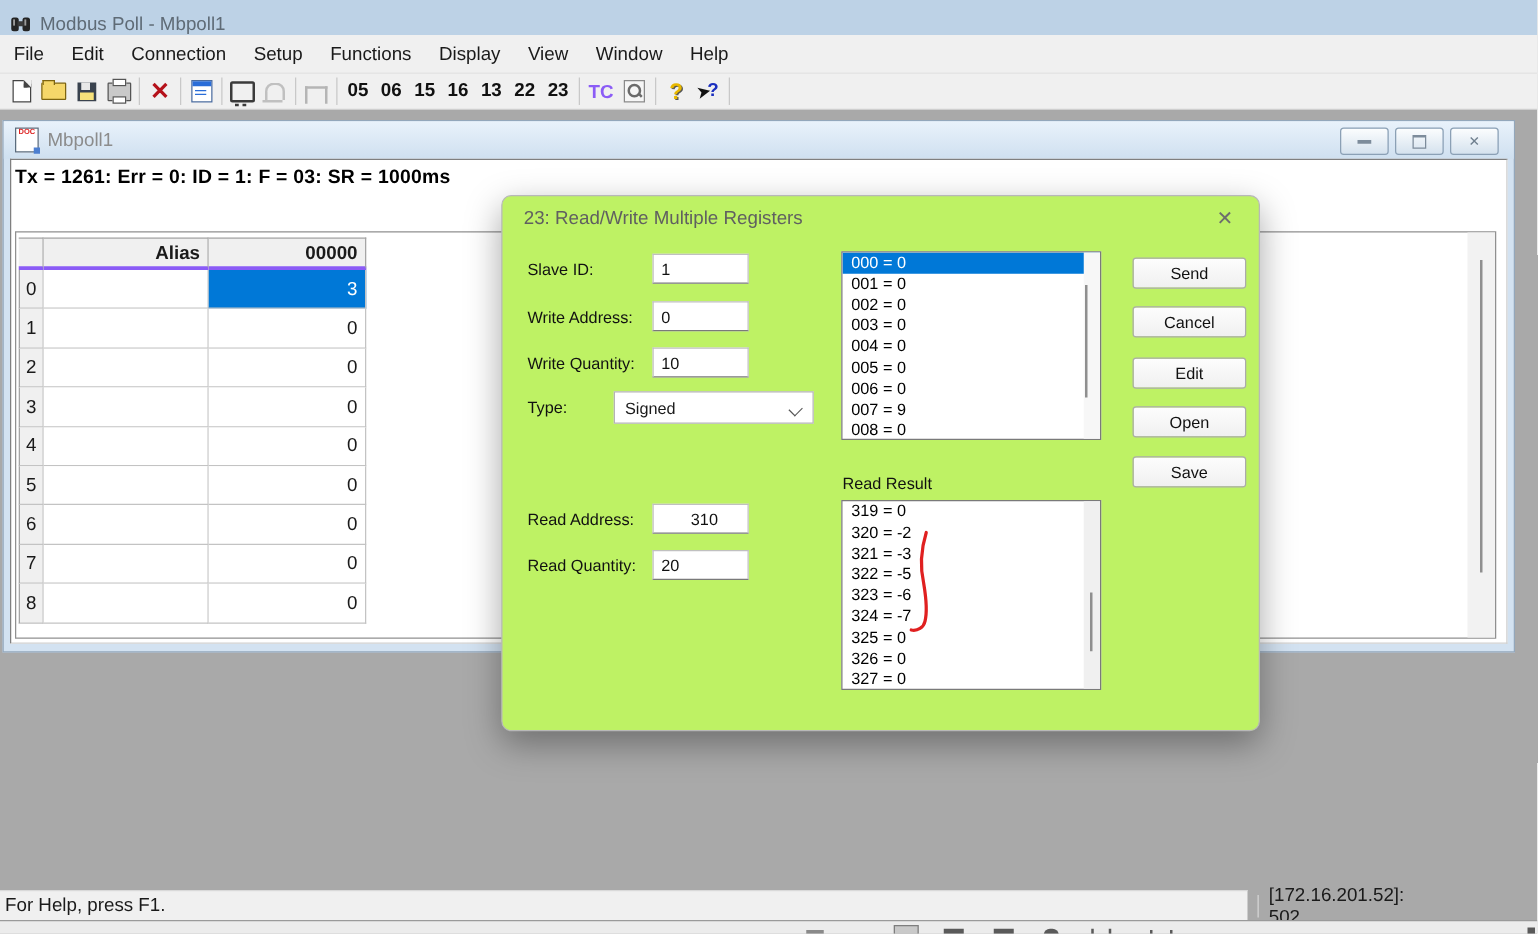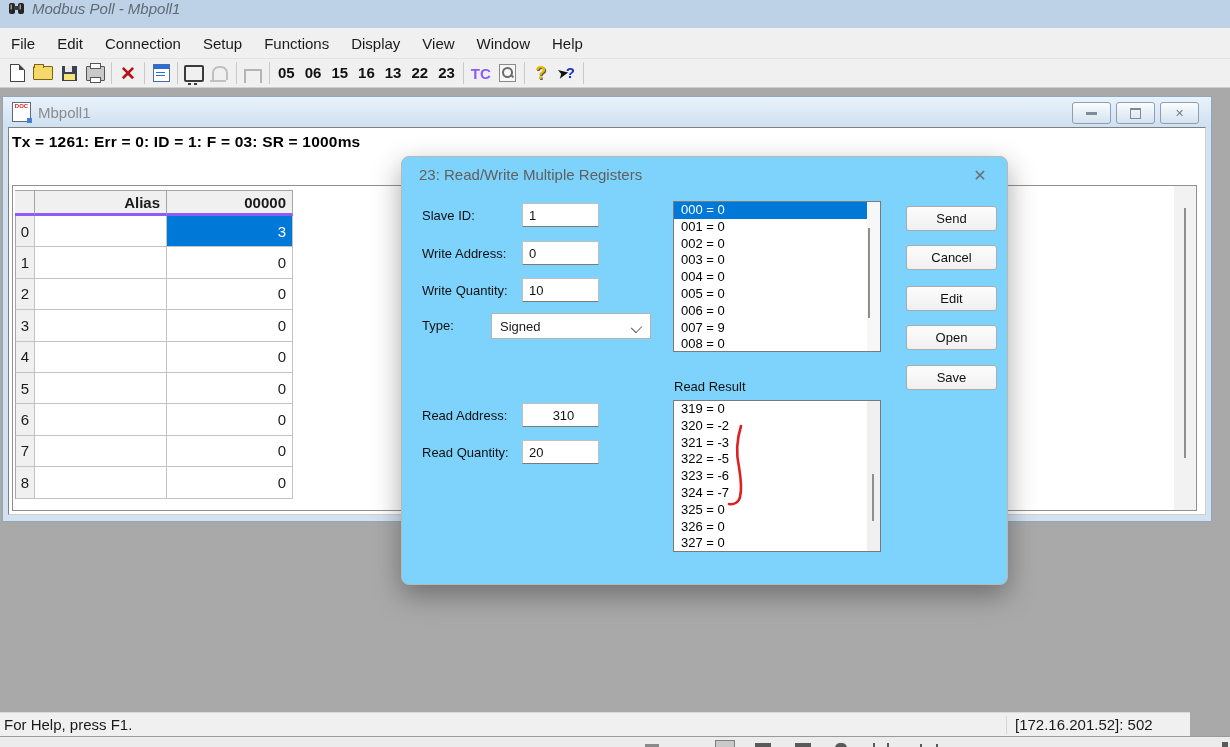--- a/index.html
+++ b/index.html
@@ -3,21 +3,21 @@
 <meta charset="utf-8">
 <style>
   html,body{margin:0;padding:0;}
   body{font-family:"Liberation Sans",sans-serif;}
   .screen{position:relative;width:1230px;height:747px;background:#a9a9a9;overflow:hidden;
           font-family:"Liberation Sans",sans-serif;color:#1a1a1a;}
   .abs{position:absolute;}
 
   
   .titlebar{position:absolute;left:0;top:0;width:1230px;height:28px;background:#bdd2e6;
-            display:flex;align-items:flex-start;padding-left:8px;box-sizing:border-box;font-style:italic;}
+            display:flex;align-items:flex-end;padding-left:8px;box-sizing:border-box;}
   .titlebar .title{color:#5f6b76;font-size:15px;margin-left:7px;}
   .menubar{position:absolute;left:0;top:28px;width:1230px;height:31px;background:#f0f0f0;
            display:flex;align-items:center;border-bottom:1px solid #e3e3e3;box-sizing:border-box;}
   .menu-item{padding:0 11px;font-size:15px;color:#1a1a1a;line-height:31px;cursor:default;}
   .toolbar{position:absolute;left:0;top:59px;width:1230px;height:29px;background:#f0f0f0;
            display:flex;align-items:center;border-bottom:1px solid #cfcfcf;box-sizing:border-box;padding-left:4px;}
   .tbtn{width:26px;height:24px;display:flex;align-items:center;justify-content:center;}
   .tsep{width:1px;height:22px;background:#c8c8c8;margin:0 3px;}
   .fn-num{font-size:15px;font-weight:bold;color:#111;padding:0 5px;line-height:24px;}
   .tc-label{font-size:15px;font-weight:bold;color:#8b5cf6;padding:0 4px;}
@@ -77,21 +77,21 @@
          font-size:15px;display:flex;align-items:center;}
   .ghead{background:#f0f0f0;font-weight:bold;border-right:1px solid #a5a5a5;border-bottom:3px solid #8b5cf6;border-top:1px solid #a5a5a5;}
   .grownum{background:#f0f0f0;justify-content:center;border-left:1px solid #a5a5a5;}
   .c0{width:20px;height:26px;}
   .c1{width:132px;height:26px;justify-content:flex-end;padding-right:6px;}
   .c2{width:126px;height:26px;justify-content:flex-end;padding-right:6px;text-align:right;}
   .r .c0{height:31.4px;}.r .c1{height:31.4px;background:#fff;}.r .c2{height:31.4px;background:#fff;}
   .selcell{background:#0078d7 !important;color:#fff;}
 
   
-  .dialog{position:absolute;left:401px;top:156px;width:607px;height:429px;background:#7dd3fc;
+  .dialog{position:absolute;left:401px;top:156px;width:607px;height:429px;background:#bef264;
           border:1px solid #b8b8b8;border-radius:8px;box-shadow:0 10px 28px rgba(0,0,0,0.35);box-sizing:border-box;}
   .dlg-title{position:absolute;left:17px;top:9px;font-size:15px;color:#606060;}
   .dlg-close{position:absolute;right:16px;top:7px;font-size:16px;color:#6d6d6d;width:22px;height:22px;
              display:flex;align-items:center;justify-content:center;}
   .fld-label{position:absolute;font-size:13px;color:#111;}
   .txt{position:absolute;width:77px;height:24px;background:#fff;border:1px solid #c0c0c0;border-bottom:1px solid #7a7a7a;
        box-sizing:border-box;font-size:13px;font-family:"Liberation Sans",sans-serif;padding:0 0 0 6px;color:#111;outline:none;}
   .combo{position:absolute;left:89px;top:156px;width:160px;height:26px;background:#fff;border:1px solid #b4b4b4;
          box-sizing:border-box;font-size:13px;display:flex;align-items:center;padding-left:8px;}
   .combo .chev{position:absolute;right:9px;top:9px;width:8px;height:8px;border-left:1.5px solid #555;
@@ -100,21 +100,21 @@
   .lb-item{font-size:13px;line-height:16.8px;padding-left:7px;color:#000;white-space:pre;}
   .lb-item.selected{background:#0078d7;color:#fff;}
   .lb-track{position:absolute;width:13px;background:#f0f0f0;}
   .lb-thumb{position:absolute;width:2px;background:#8f8f8f;}
   .dbtn{position:absolute;left:504px;width:89px;height:23px;background:linear-gradient(#fdfdfd,#f0f0f0);
         border:1px solid #ababab;border-radius:3px;font-size:13px;font-family:"Liberation Sans",sans-serif;
         color:#111;display:flex;align-items:center;justify-content:center;}
   .readresult-label{position:absolute;left:272px;top:222px;font-size:13px;color:#111;}
 
   
-  .statusbar{position:absolute;left:0;top:712px;width:1190px;height:24px;background:#f0f0f0;
+  .statusbar{position:absolute;left:0;top:712px;width:998px;height:24px;background:#f0f0f0;
              border-top:1px solid #d9d9d9;display:flex;align-items:center;box-sizing:border-box;}
   .status-left{font-size:15px;margin-left:4px;color:#1a1a1a;}
   .status-right{position:absolute;left:1015px;font-size:15px;color:#1a1a1a;}
   .status-div{position:absolute;left:1006px;top:3px;width:1px;height:18px;background:#d6d6d6;}
   .taskstrip{position:absolute;left:0;top:736px;width:1230px;height:11px;background:#ececec;border-top:1px solid #9a9a9a;}
   .tfrag{position:absolute;bottom:0;background:#5a5a5a;}
 </style>
 </head>
 <body>
 

